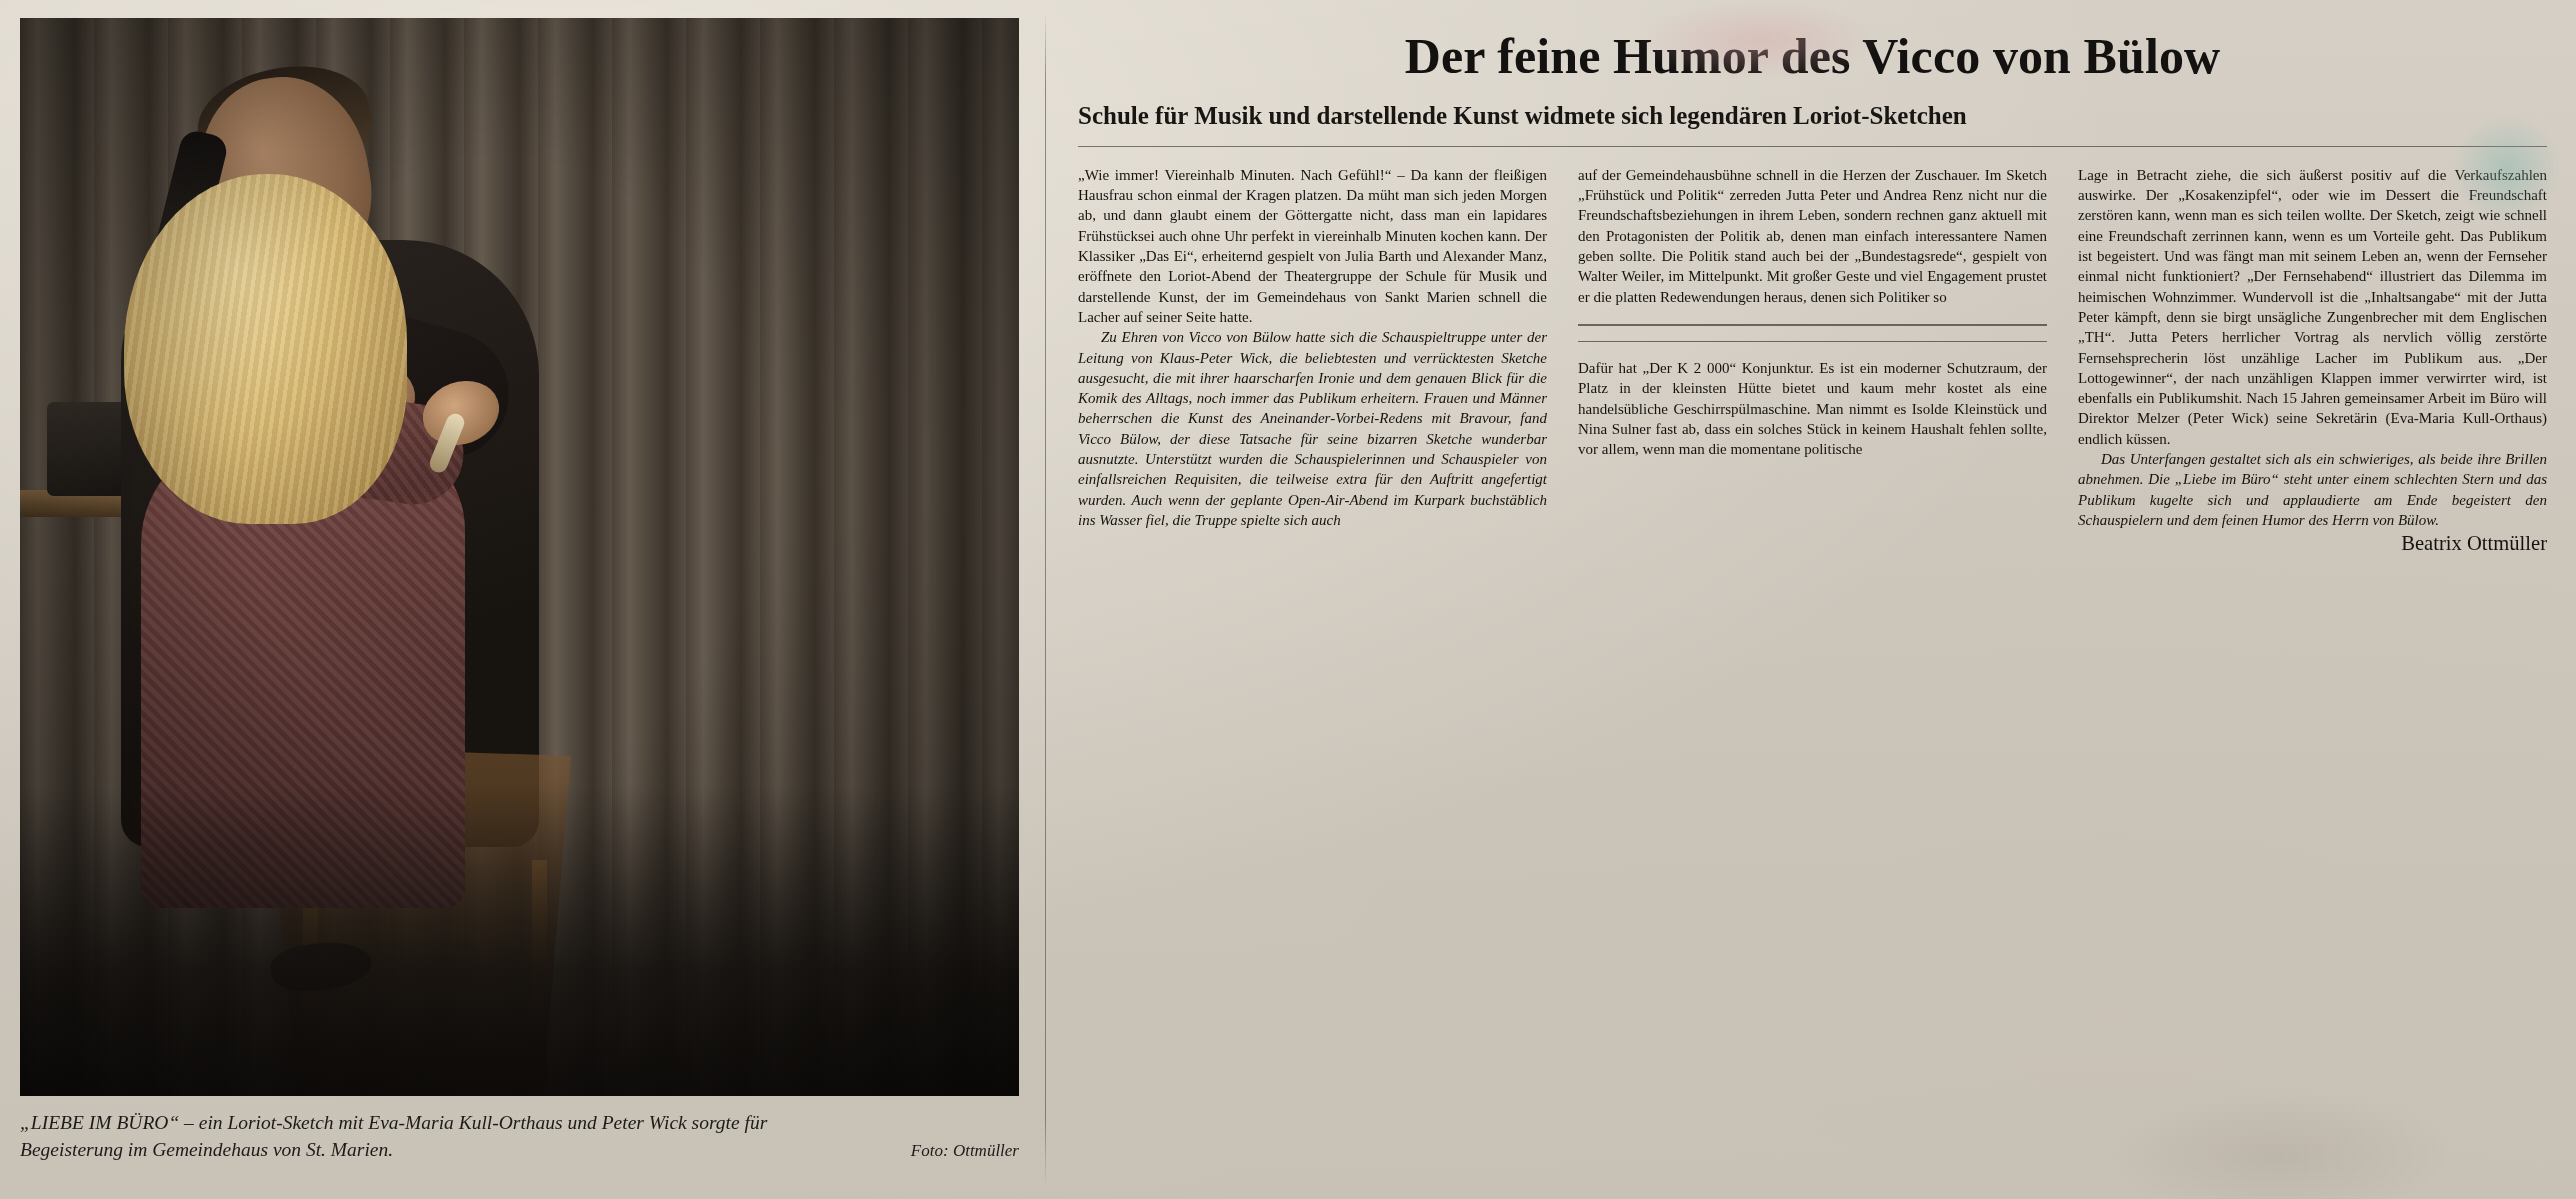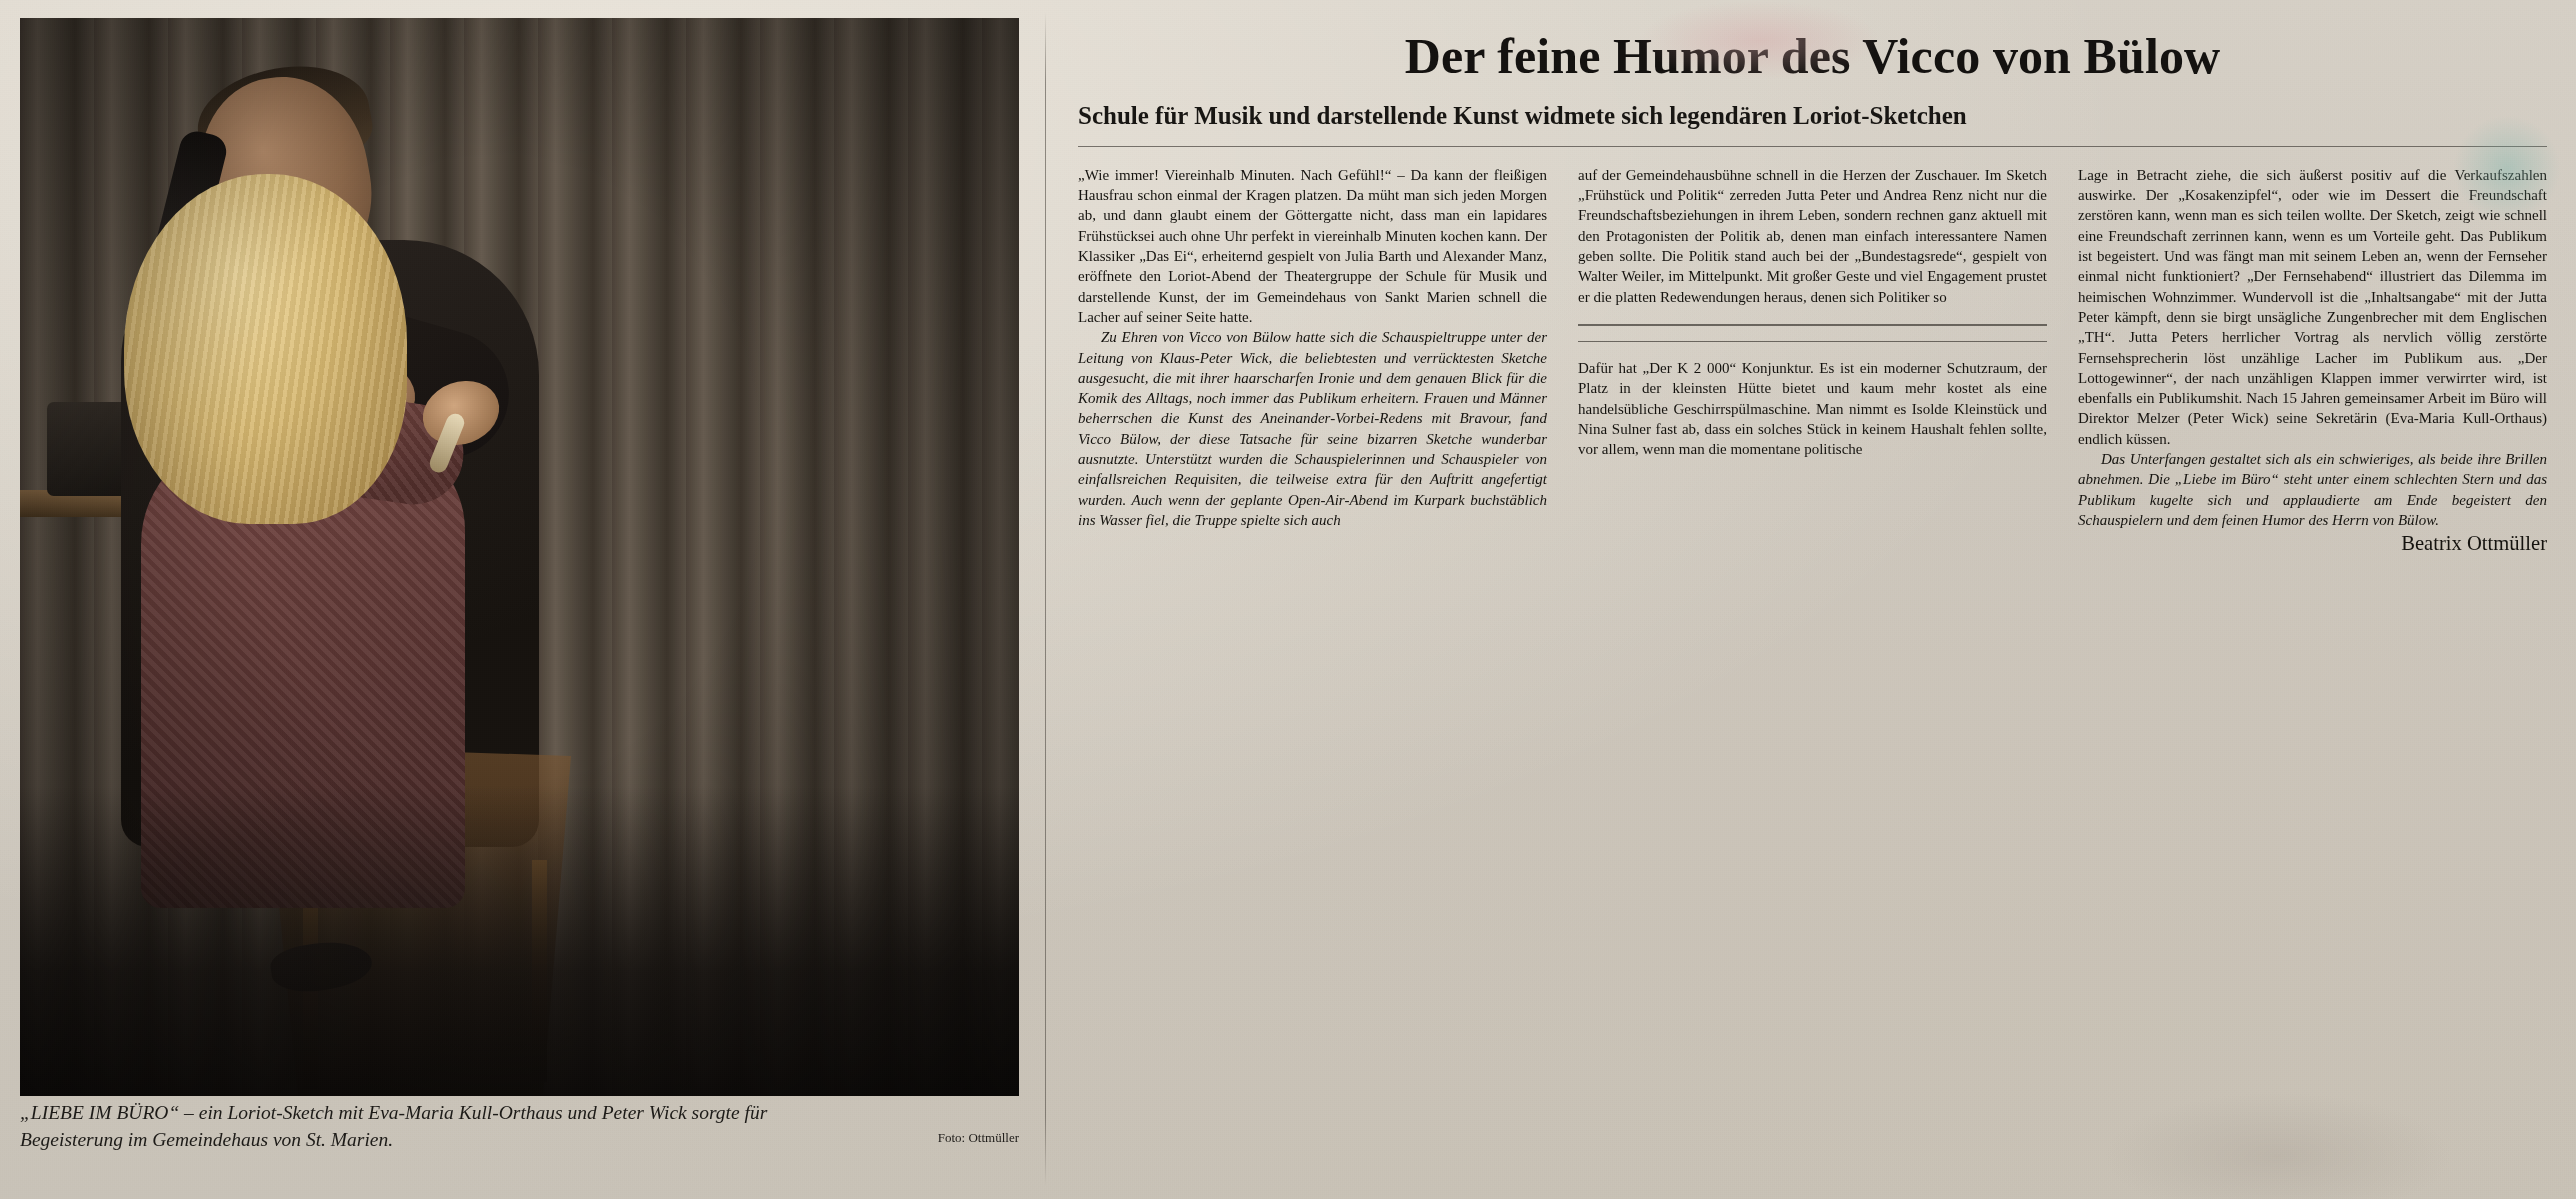--- a/index.html
+++ b/index.html
@@ -188,36 +188,37 @@
   }
   .shoe {
     position: absolute;
     left: 251px; top: 925px;
     width: 101px; height: 47px;
     border-radius: 40% 60% 50% 50%;
     background: linear-gradient(160deg, #2a2320, #0f0c0a);
     transform: rotate(-8deg);
   }
   .caption {
-    margin-top: 3px;
+    margin-top: 13px;
     width: 999px;
     display: flex;
     justify-content: space-between;
     align-items: flex-start;
     gap: 16px;
   }
   .caption-text {
     font-style: italic;
     font-size: 19.5px;
     line-height: 1.42;
     color: #1d1b18;
     max-width: 768px;
   }
   .caption-credit {
-    font-size: 13px;
+    font-style: italic;
+    font-size: 17px;
     line-height: 1.42;
     color: #1d1b18;
     white-space: nowrap;
     padding-top: 30px;
   }
 
   
   .vrule {
     position: absolute;
     top: 12px;

